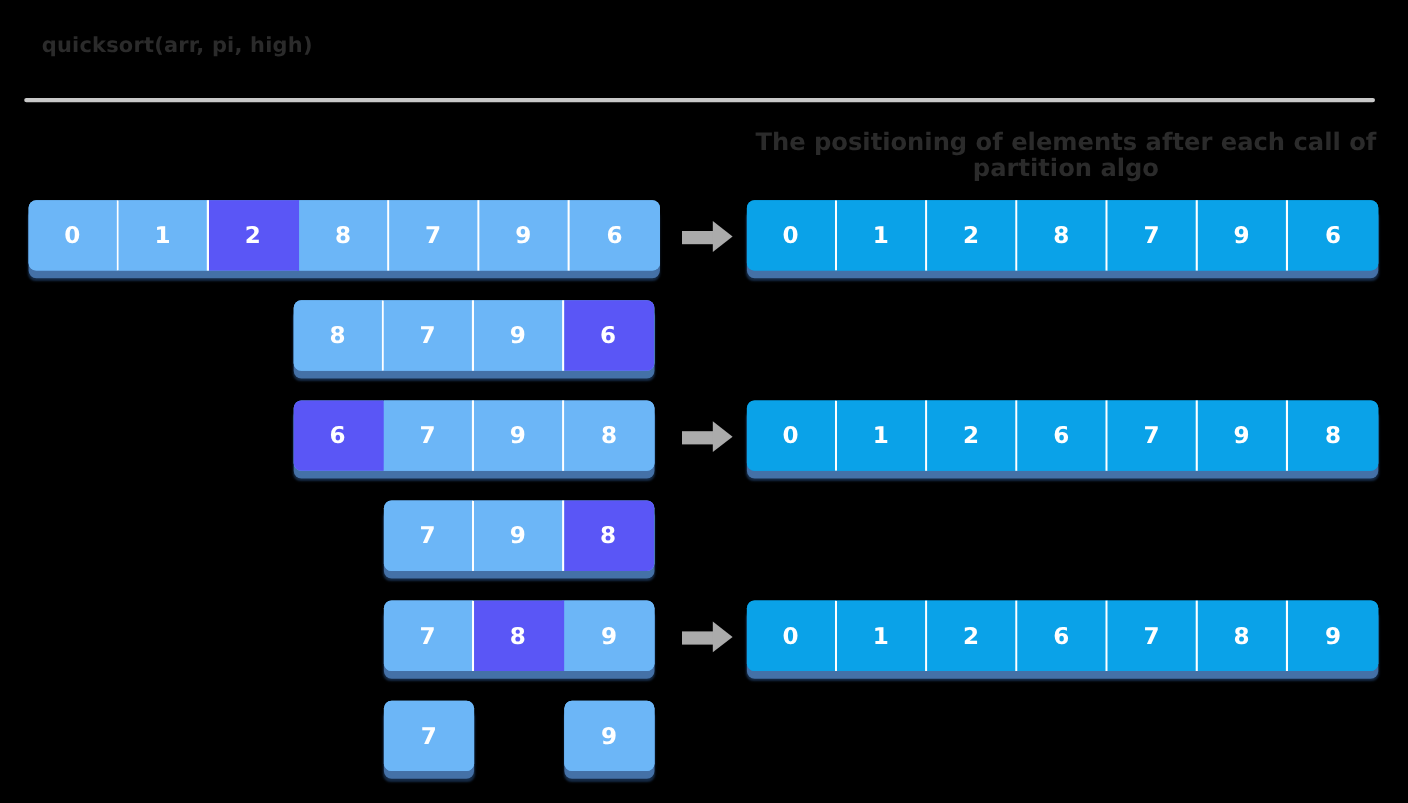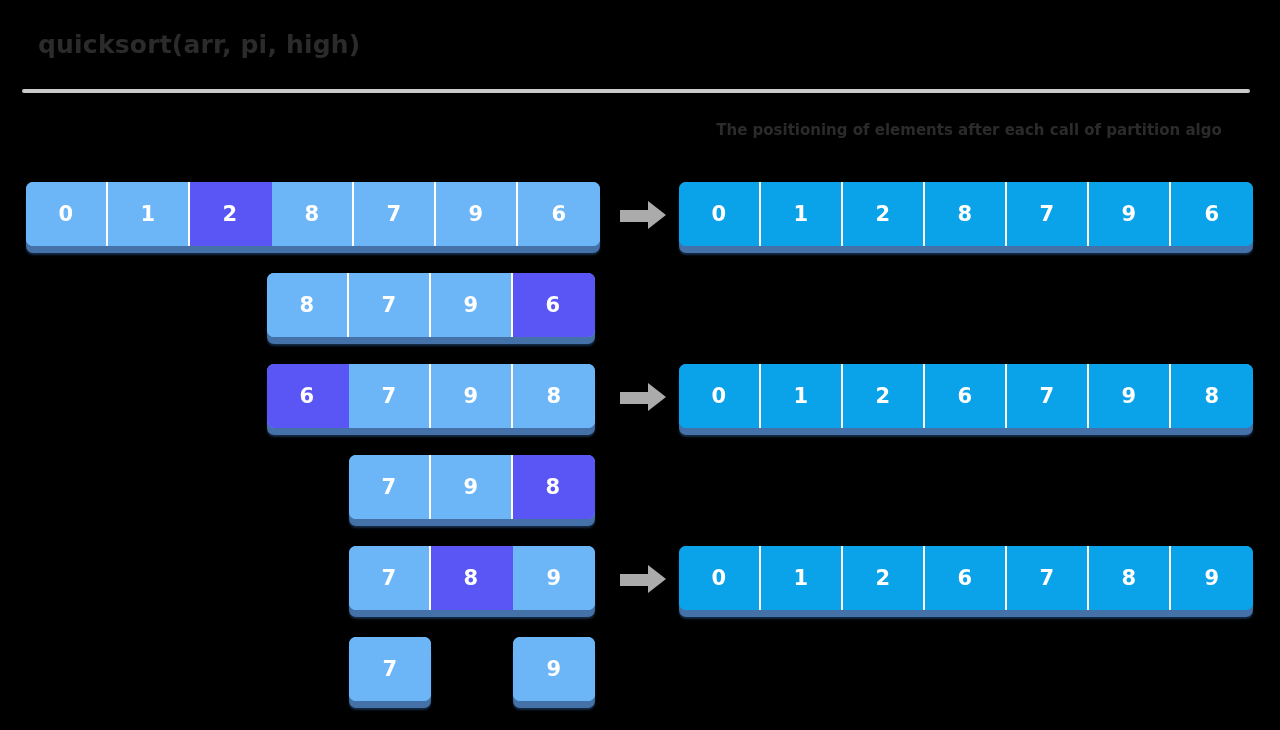--- a/index.html
+++ b/index.html
@@ -13,21 +13,21 @@
     position: relative;
     overflow: hidden;
     font-family: "DejaVu Sans", sans-serif;
   }
 
   
   #page-title {
     position: absolute;
     left: 38px;
     top: 30px;
-    font-size: 25px;
+    font-size: 19px;
     font-weight: bold;
     color: #2b2b2b;
     letter-spacing: 0.2px;
     white-space: nowrap;
   }
   #title-rule {
     position: absolute;
     left: 22px;
     top: 89px;
     width: 1228px;
@@ -35,21 +35,21 @@
     background: #c9c9c9;
     border-radius: 2px;
   }
 
   #right-caption {
     position: absolute;
     left: 679px;
     top: 118px;
     width: 580px;
     text-align: center;
-    font-size: 15px;
+    font-size: 22px;
     font-weight: bold;
     line-height: 24px;
     color: #2b2b2b;
   }
 
   
   .array-row {
     position: absolute;
     display: flex;
     border-radius: 7px;

